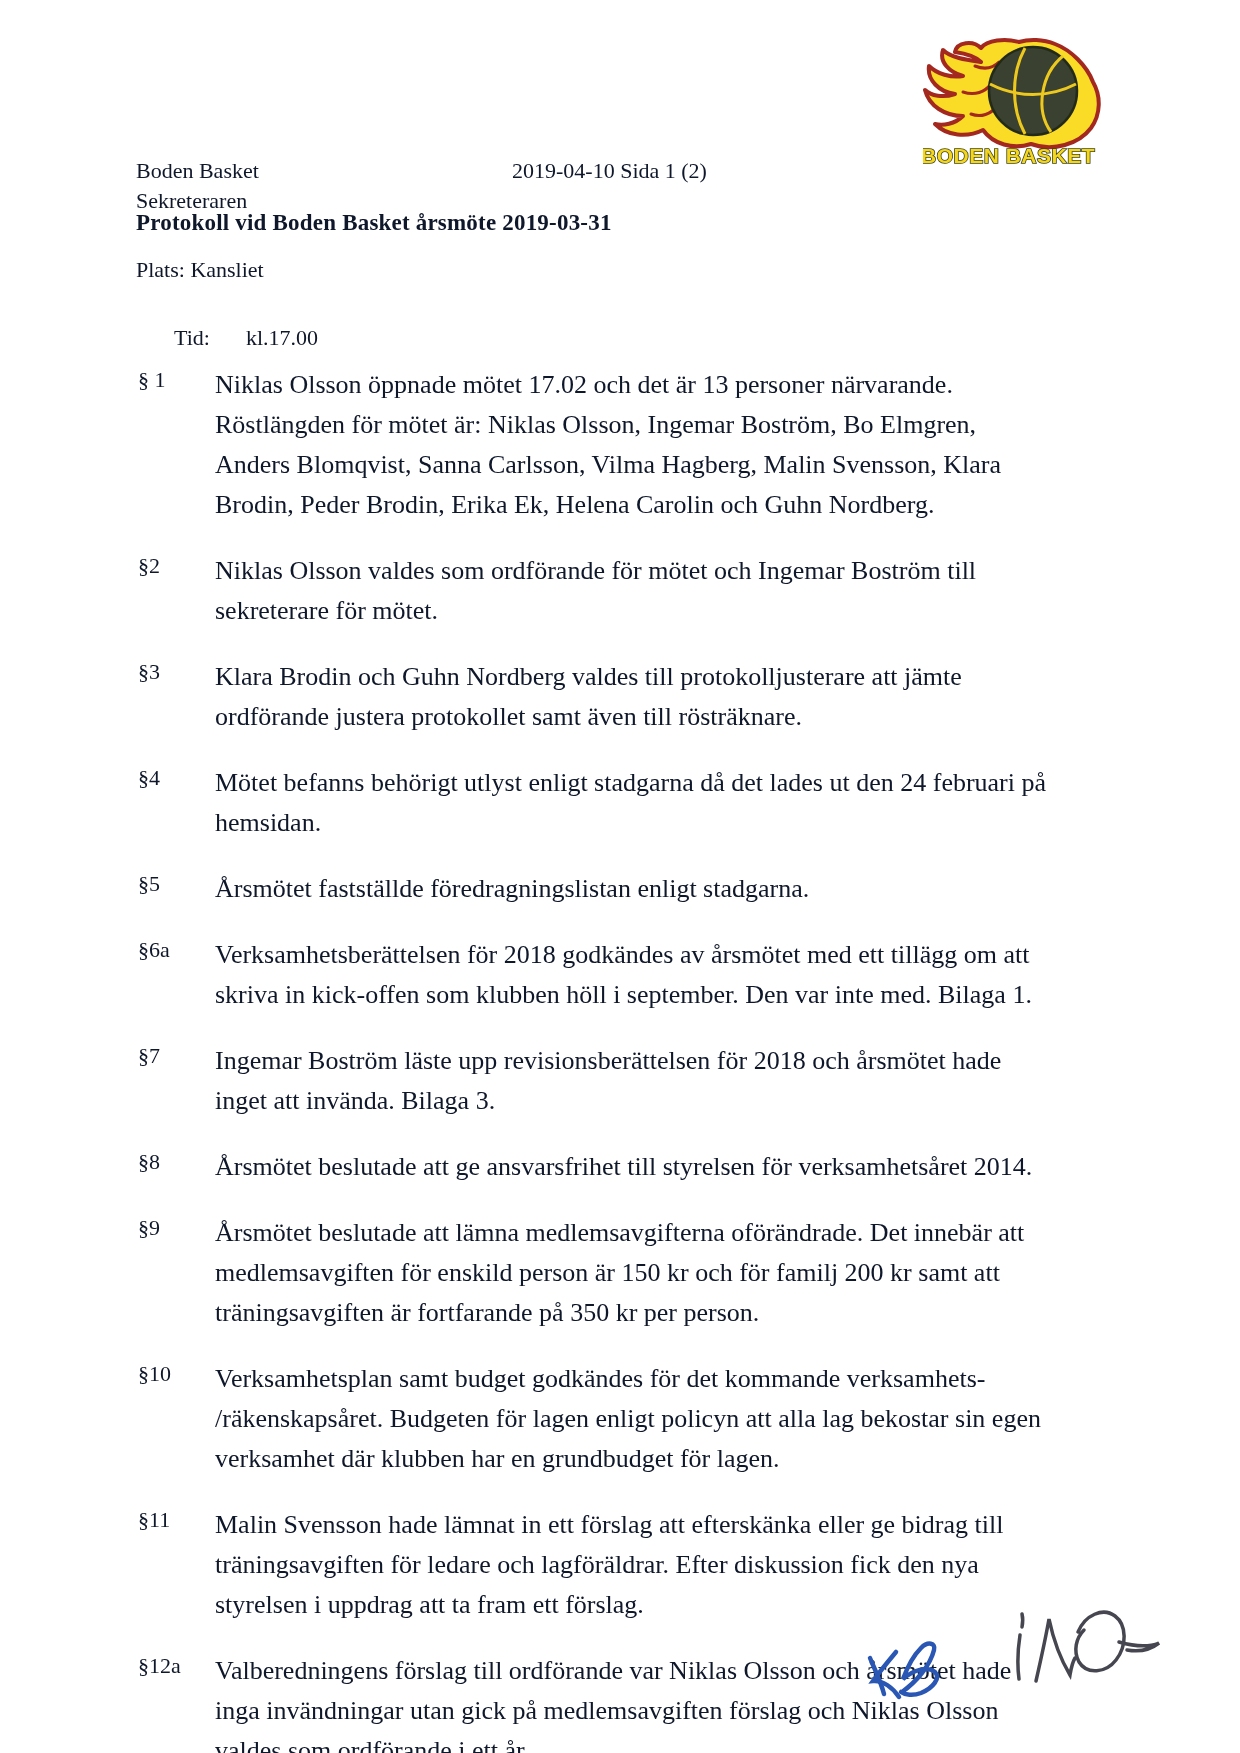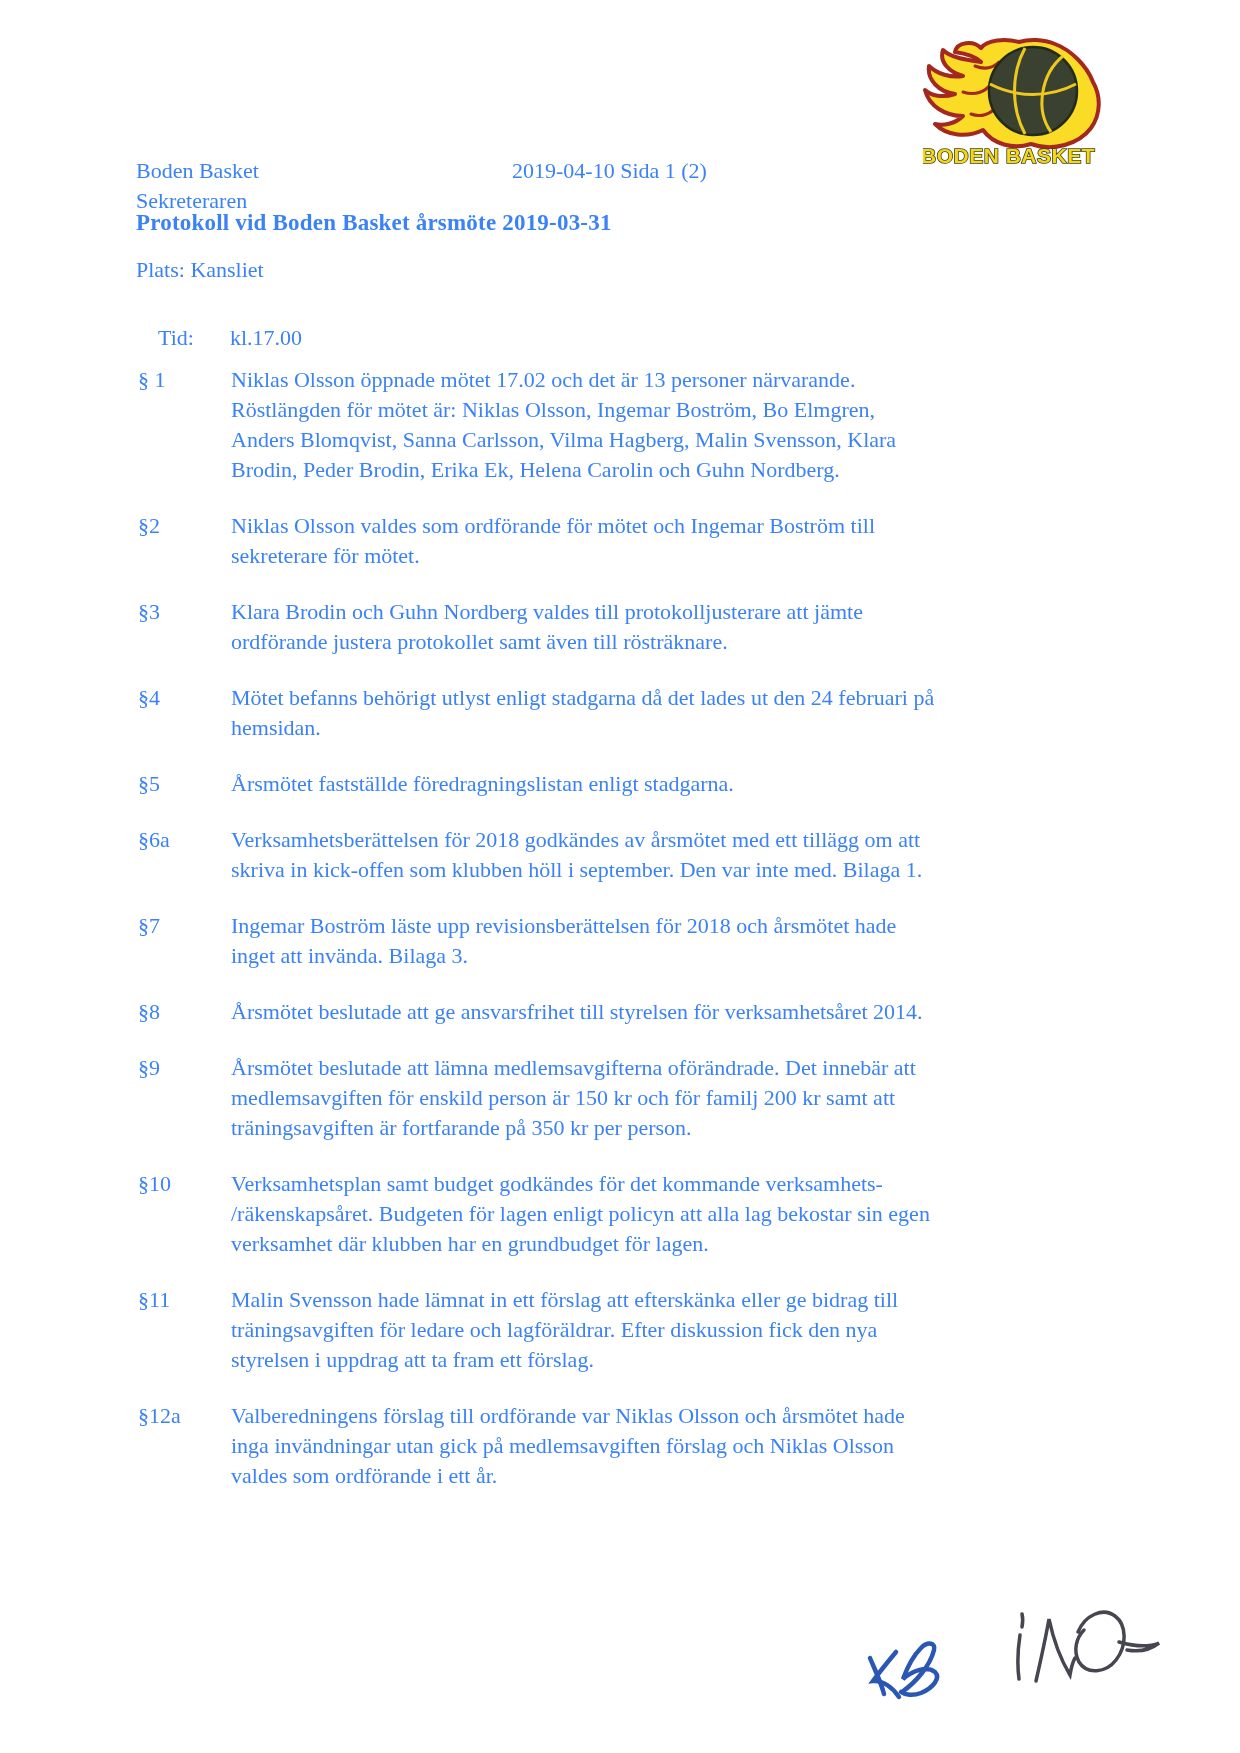--- a/index.html
+++ b/index.html
@@ -3,21 +3,21 @@
 <meta charset="utf-8">
 <style>
   html, body { margin: 0; padding: 0; background: #e8e8e8; }
   .page {
     position: relative;
     width: 1240px;
     height: 1753px;
     margin: 0 auto;
     background: #ffffff;
     font-family: "Liberation Serif", "DejaVu Serif", serif;
-    color: #3b82f6;
+    color: #0f172a;
     overflow: hidden;
   }
   .abs { position: absolute; white-space: pre; }
   .hline { font-size: 22px; line-height: 30px; }
   .doc-title { font-size: 23px; font-weight: bold; line-height: 34px; letter-spacing: 0.2px; }
   .time-label { display: inline-block; width: 72px; }
   .sections {
     position: absolute;
     left: 138px;
     top: 365px;
@@ -29,24 +29,23 @@
     margin-bottom: 26px;
   }
   .sec-label {
     flex: 0 0 77px;
     font-size: 22px;
     line-height: 30px;
     white-space: pre;
   }
   .sec-text {
     flex: 1 1 auto;
-    font-size: 22px;
-    line-height: 30px;
+    font-size: 26px;
+    line-height: 40px;
     white-space: pre;
-    margin-left: 16px;
   }
   .logo-box { position: absolute; left: 923px; top: 36px; width: 185px; height: 132px; }
   .sig-box { position: absolute; left: 850px; top: 1588px; width: 320px; height: 122px; }
 </style>
 </head>
 <body>
 
 <div class="page">
 
   <div class="logo-box">
@@ -61,21 +60,21 @@
       <path fill="none" stroke-width="3" d="M 140 20 C 118 38 112 74 128 96" stroke="#edc91f"></path>
       <text x="85" y="127" text-anchor="middle" font-family="Liberation Sans, sans-serif" font-size="21" font-weight="bold" letter-spacing="0.5" paint-order="stroke" stroke-width="1.6" fill="#f6d51d" stroke="#3a441f">BODEN BASKET</text>
     </svg>
   </div>
 
   <div class="abs hline" style="left:136px; top:156px;">Boden Basket</div>
   <div class="abs hline" style="left:512px; top:156px;">2019-04-10 Sida 1 (2)</div>
   <div class="abs hline" style="left:136px; top:186px;">Sekreteraren</div>
   <div class="abs doc-title" style="left:136px; top:206px;">Protokoll vid Boden Basket årsmöte 2019-03-31</div>
   <div class="abs hline" style="left:136px; top:255px;">Plats: Kansliet</div>
-  <div class="abs hline" style="left:136px; top:293px;">
+  <div class="abs hline" style="left:152px; top:293px;">
     <span class="time-label">Tid:</span><span>kl.17.00</span>
   </div>
 
   <div class="sections">
       <div class="section-row">
         <span class="sec-label">§ 1</span>
         <span class="sec-text">Niklas Olsson öppnade mötet 17.02 och det är 13 personer närvarande.
 Röstlängden för mötet är: Niklas Olsson, Ingemar Boström, Bo Elmgren,
 Anders Blomqvist, Sanna Carlsson, Vilma Hagberg, Malin Svensson, Klara
 Brodin, Peder Brodin, Erika Ek, Helena Carolin och Guhn Nordberg.</span>

